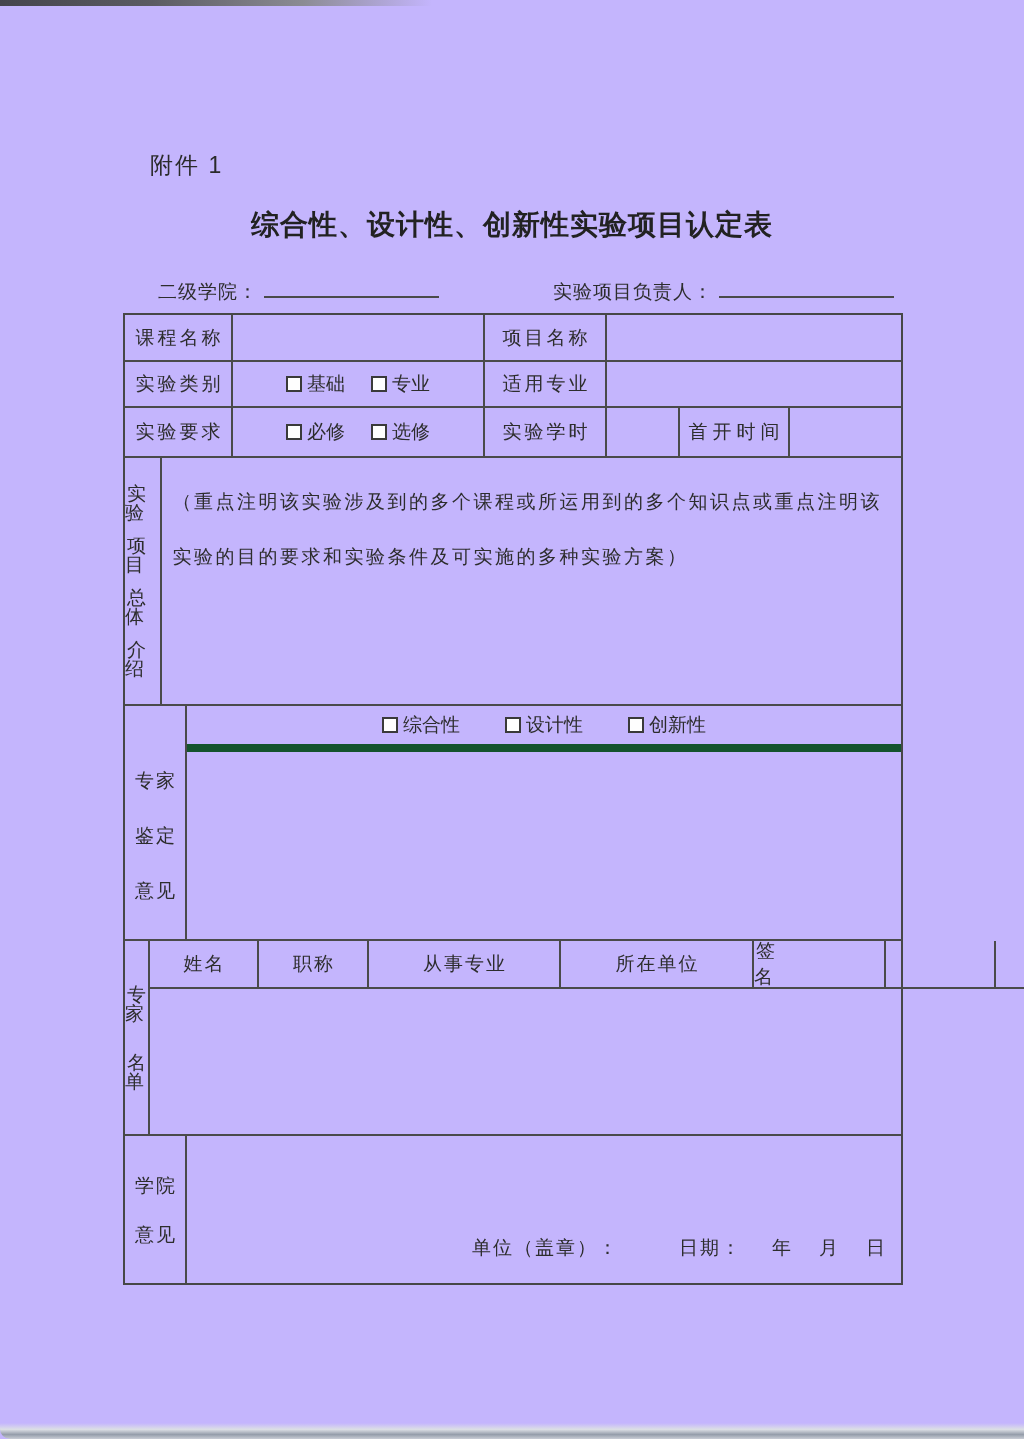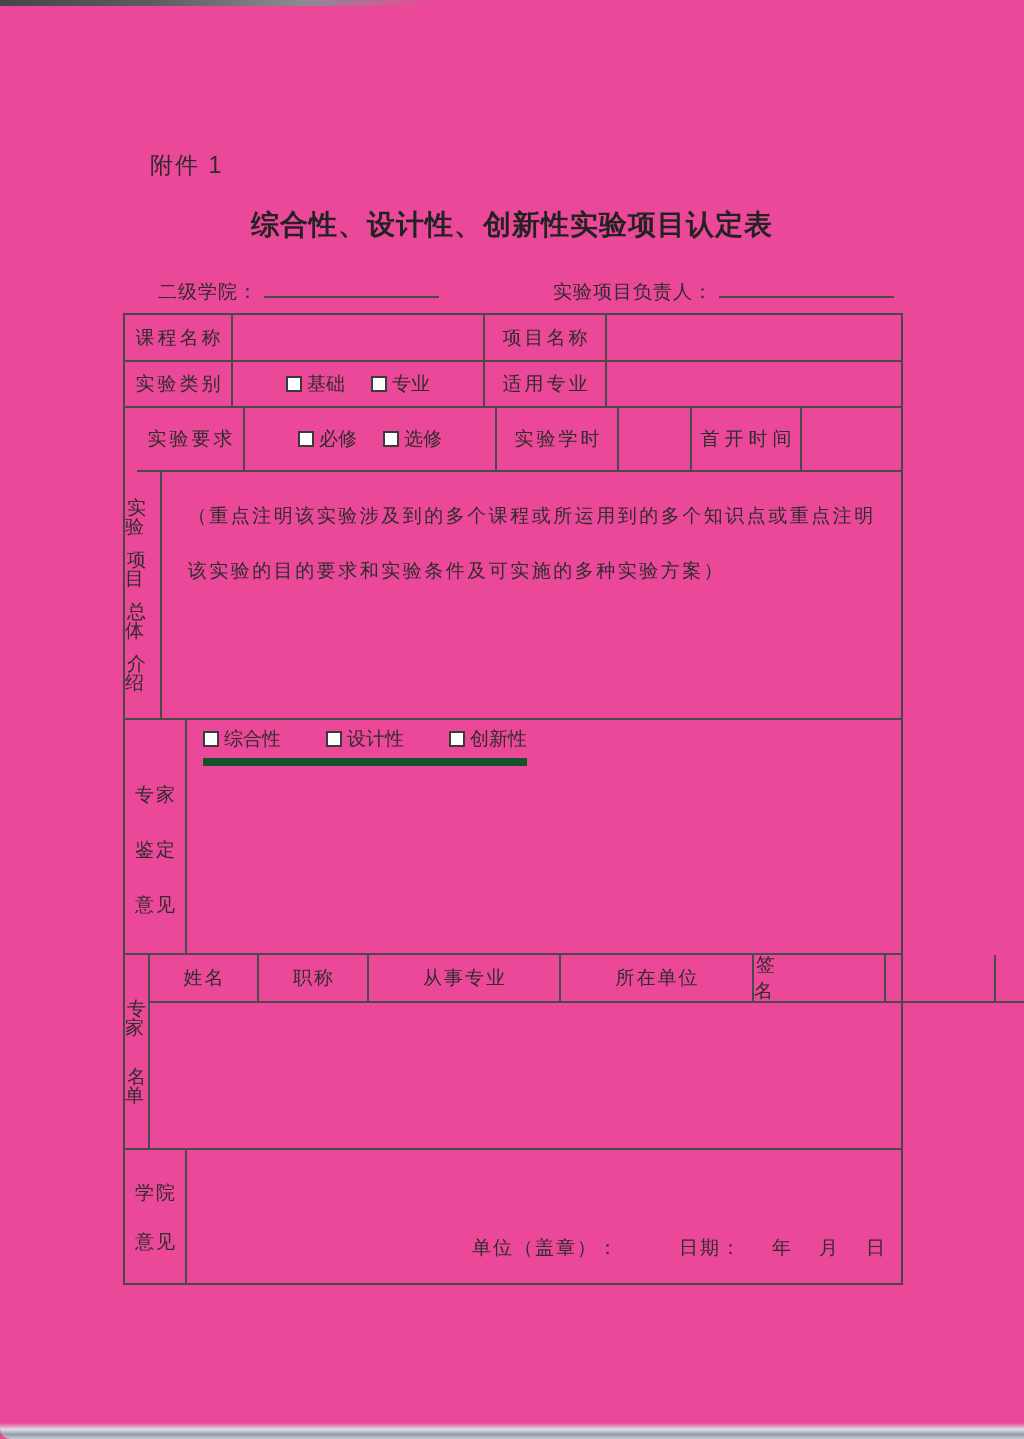--- a/index.html
+++ b/index.html
@@ -1,21 +1,21 @@
 <!DOCTYPE html>
 <html><head>
 <meta charset="utf-8">
 <style>
   * { margin:0; padding:0; box-sizing:border-box; }
   html,body { background:#e9ebef; }
   .page {
     position:relative;
     width:1024px; height:1439px;
     margin:0 auto;
-    background:#ec4899;
+    background:#c4b5fd;
     font-family:"Liberation Serif","DejaVu Serif",serif;
     color:#2d2d2d;
     overflow:hidden;
     padding-left:48px;
   }
   
   .artifact-top {
     position:absolute; top:0; left:0; width:432px; height:6px;
     background:linear-gradient(to right,#45454c 0%,#5b5b62 35%,#8b8b93 70%,rgba(140,140,148,0) 100%);
   }
@@ -52,41 +52,41 @@
     font-size:19px;
   }
   .trow { display:flex; border-bottom:2px solid #4a4a4a; }
   .trow:last-child { border-bottom:none; }
   .cell { border-right:2px solid #4a4a4a; display:flex; align-items:center; justify-content:center; }
   .cell:last-child { border-right:none; }
   .lbl { letter-spacing:3px; text-indent:3px; }
   .lbl-wide { letter-spacing:5px; text-indent:5px; }
   .w108{width:108px;} .w252{width:252px;} .w122{width:122px;} .w73{width:73px;} .w110{width:110px;}
   .grow{flex:1 1 auto;}
-  .h47{height:47px;} .h46{height:46px;} .h50{height:64px;margin-left:12px;}
+  .h47{height:47px;} .h46{height:46px;} .h50{height:50px;}
   .h254{height:248px;} .h235{height:235px;} .h195{height:195px;} .grow-v{flex:1 1 auto;}
   
   .optrow { gap:26px; }
   .opt { display:flex; align-items:center; white-space:nowrap; }
   .cb {
     width:16px; height:16px; border:2px solid #3a3a3a;
     display:inline-block; background:#fefefe; margin-right:5px; flex:0 0 auto;
   }
   
   .side {
     width:62px; border-right:2px solid #4a4a4a;
     display:flex; flex-direction:column; align-items:center; justify-content:center;
     letter-spacing:2px; text-indent:2px; line-height:1;
   }
   .side span { display:block; }
   .gap14 span + span { margin-top:14px; }
   .gap30 span + span { margin-top:30px; }
   .gap36 span + span { margin-top:36px; }
   .pt26 { padding-top:26px; }
-  .sect-content { flex:1 1 auto; display:flex; flex-direction:row;margin-left:16px; }
+  .sect-content { flex:1 1 auto; display:flex; flex-direction:column; }
   .note {
     padding:16px 14px 0 10px;
     line-height:55px; letter-spacing:2.5px; font-size:19px;
   }
   .cbrow {
     height:46px; border-bottom:8px solid #14532d;
     display:flex; align-items:center; justify-content:center; gap:45px;
   }
   .blank-area { flex:1 1 auto; }
   

